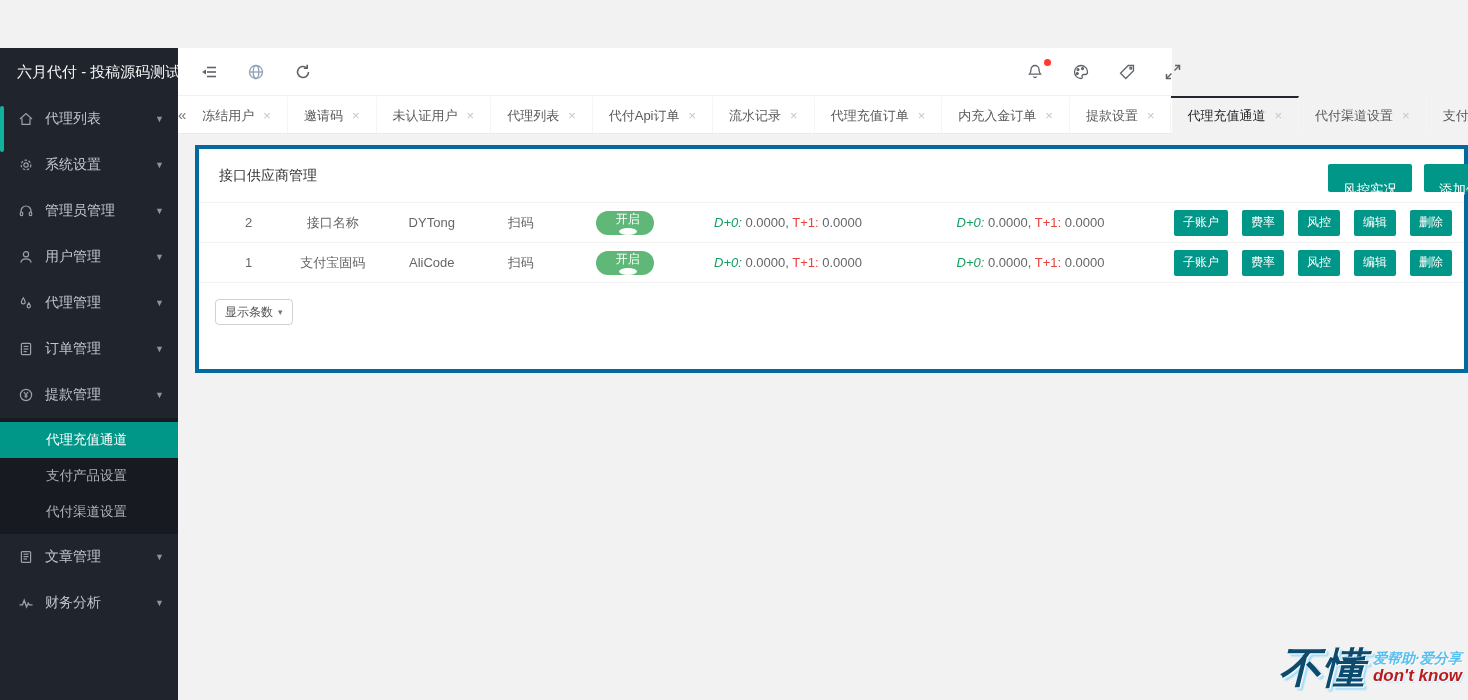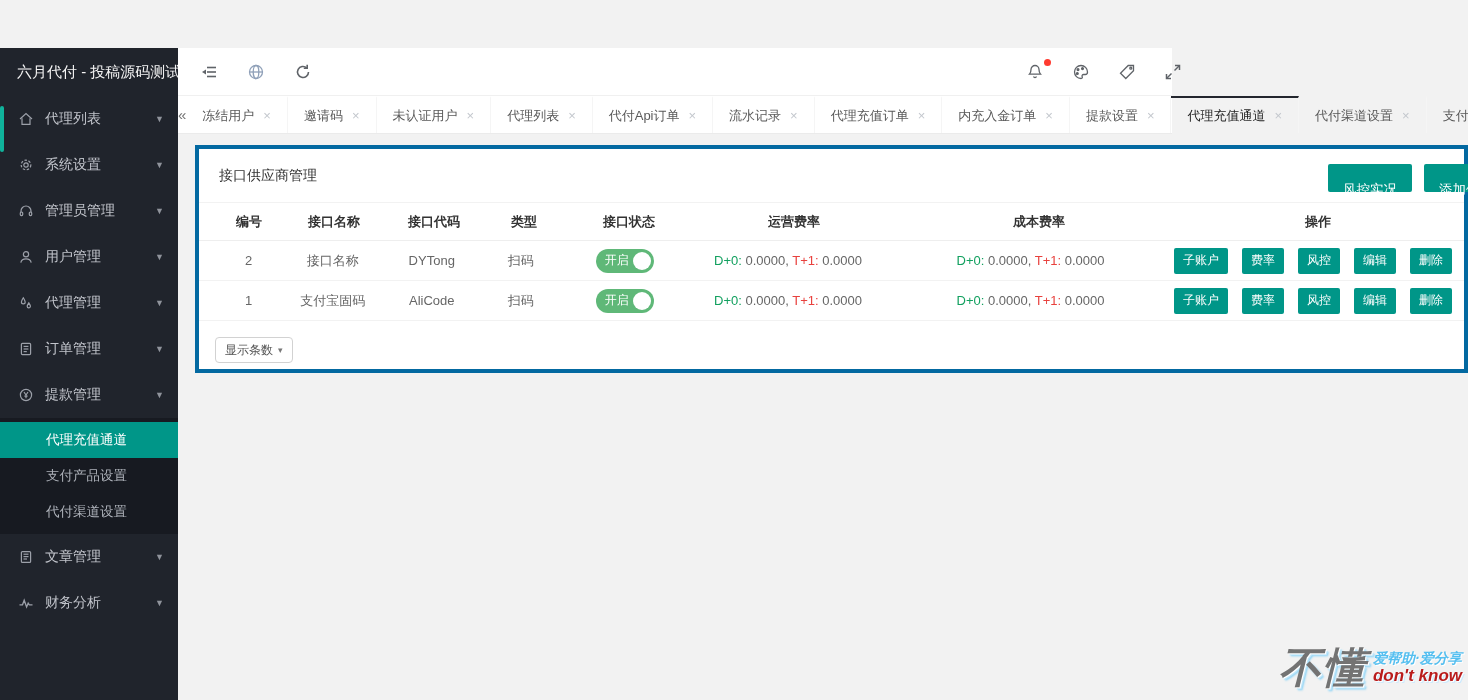--- a/index.html
+++ b/index.html
@@ -49,36 +49,36 @@
   .panel-actions { position:absolute; top:15px; left:1129px; display:flex; gap:12px; }
   .btn-teal { background:var(--teal); color:#fff; border:none; font-size:13.5px; padding:12px 15px; height:28px; line-height:28px; border-radius:2px; cursor:pointer; white-space:nowrap; font-family:inherit; }
 
   .trow { display:flex; align-items:center; padding-left:15px; }
   .thead { height:38px; font-size:13px; font-weight:bold; color:#333; border-bottom:1px solid #eee; }
   .tbody-row { height:40px; font-size:13px; color:#666; border-bottom:1px solid #f2f2f2; }
   .c0{width:70px;text-align:center;} .c1{width:100px;text-align:center;} .c2{width:100px;text-align:center;}
   .c3{width:80px;text-align:center;} .c4{width:130px;text-align:center;}
   .c5{width:200px;text-align:center;} .c6{width:290px;text-align:center;}
   .c7{flex:1;text-align:center;padding-right:12px;}
-  .rate .g { color:var(--green); }
+  .rate .g { color:var(--green);font-style:italic; }
   .rate .r { color:var(--red); }
 
-  .toggle { display:inline-flex; align-items:center; background:var(--toggle); border-radius:13px; height:24px; width:58px; padding:0 3px 0 9px; cursor:pointer; }
+  .toggle { display:inline-flex; align-items:center; background:var(--toggle); border-radius:13px; height:24px; width:58px; padding:0 3px 0 9px; cursor:pointer;flex-direction:column; }
   .toggle .tg-label { color:#fff; font-size:12px; flex:1; text-align:left; }
   .toggle .knob { width:18px; height:18px; background:#fff; border-radius:50%; }
 
   .actions { display:inline-flex; gap:14px; justify-content:flex-end; }
   .btn-mini { background:var(--teal); color:#fff; border:none; font-size:12px; height:26px; padding:0 9px; border-radius:2px; cursor:pointer; white-space:nowrap; font-family:inherit; }
 
   .page-size { margin:16px 0 0 16px; display:inline-flex; align-items:center; gap:5px; border:1px solid #d2d2d2; border-radius:4px; padding:0 9px; height:26px; font-size:12px; color:#555; cursor:pointer; background:#fff; }
   .page-size .caret { font-size:9px; color:#777; }
 
   
   .watermark { position:absolute; right:6px; bottom:4px; display:flex; align-items:center; gap:6px; pointer-events:none; }
-  .wm-big { font-size:42px; font-weight:900; font-style:italic; color:#737373;
+  .wm-big { font-size:42px; font-weight:900; font-style:italic; color:#0c4a6e;
             text-shadow:1px 1px 0 #fff,2px 2px 0 #bfe6fa,3px 3px 2px #8fd4f5; letter-spacing:2px;margin-left:24px; }
   .wm-side { display:flex; flex-direction:column; line-height:1.15; font-style:italic; font-weight:bold; }
   .wm-l1 { font-size:14px; color:#55bff0; text-shadow:1px 1px 0 #fff; }
   .wm-l2 { font-size:17px; color:#b91c1c; text-shadow:1px 1px 0 #fff,2px 2px 0 #cdeafd; }
 </style>
 </head>
 <body>
 
 <div class="app">
 
@@ -303,30 +303,20 @@
     <div class="content">
       <div class="card">
         <div class="card-head">
           <span>接口供应商管理</span>
           <div class="panel-actions">
             <button class="btn-teal">风控实况</button>
             <button class="btn-teal">添加供应商</button>
           </div>
         </div>
         <div id="table">
-            <div class="trow thead">
-              <div class="c0">编号</div>
-              <div class="c1">接口名称</div>
-              <div class="c2">接口代码</div>
-              <div class="c3">类型</div>
-              <div class="c4">接口状态</div>
-              <div class="c5">运营费率</div>
-              <div class="c6">成本费率</div>
-              <div class="c7">操作</div>
-            </div>
             <div class="trow tbody-row">
               <div class="c0">2</div>
               <div class="c1">接口名称</div>
               <div class="c2">DYTong</div>
               <div class="c3">扫码</div>
               <div class="c4"><span class="toggle">
                   <span class="tg-label">开启</span>
                   <span class="knob"></span>
                 </span></div>
               <div class="c5 rate"><span class="g">D+0:</span> 0.0000, <span class="r">T+1:</span> 0.0000</div>

